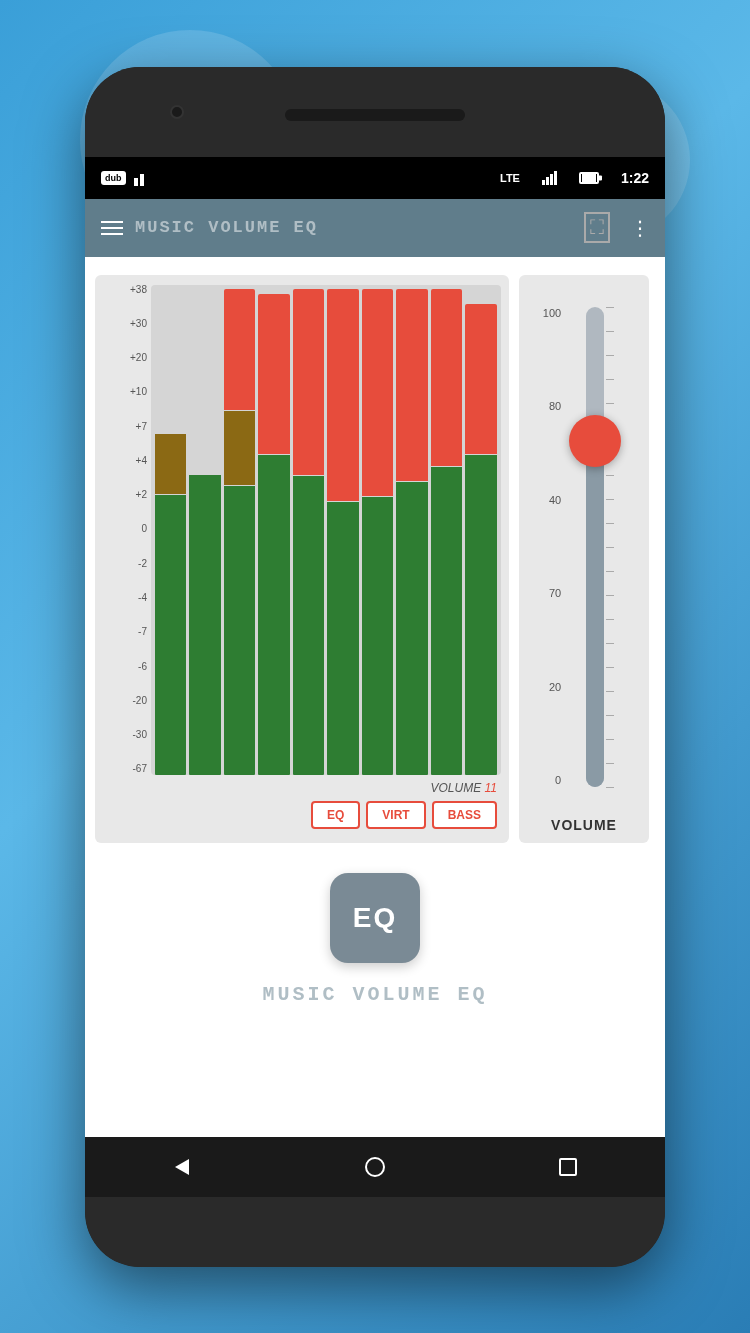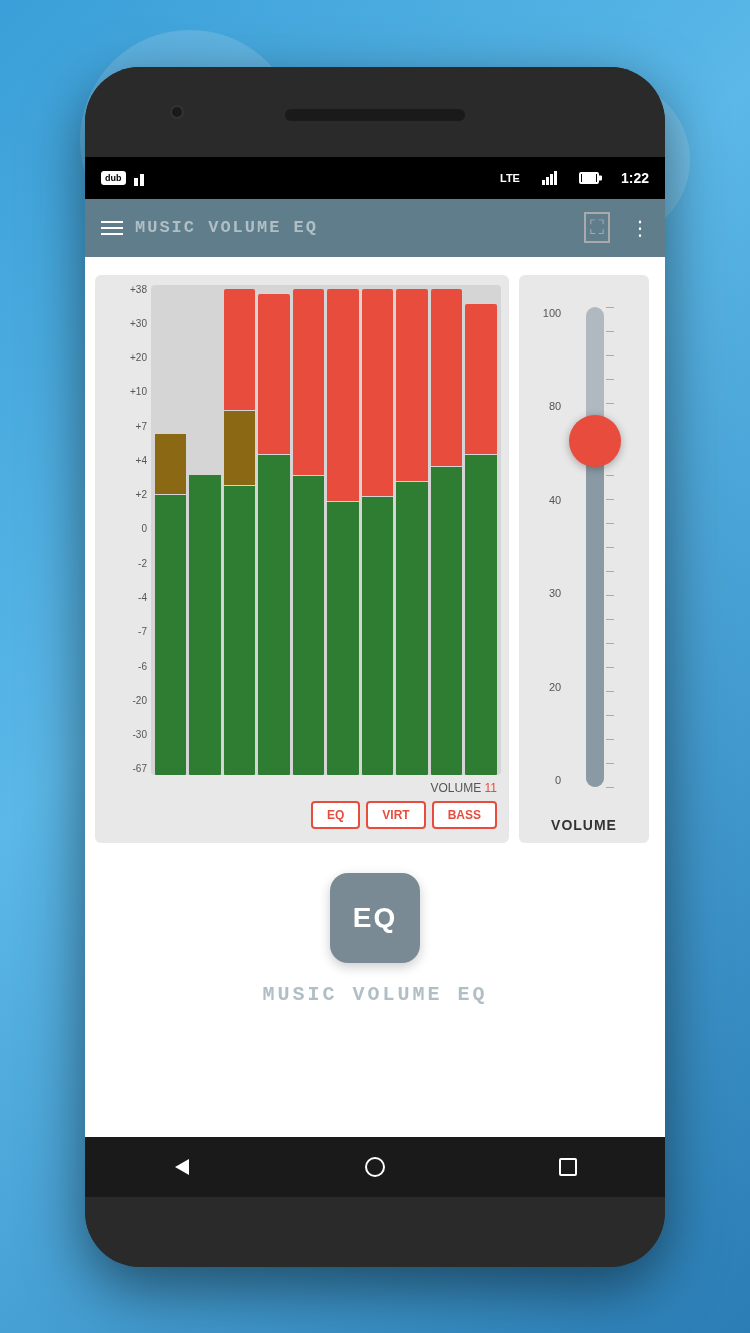--- a/index.html
+++ b/index.html
@@ -247,20 +247,21 @@
     .eq-bottom {
       display: flex;
       flex-direction: column;
       align-items: flex-end;
       padding: 6px 4px 4px 0;
       gap: 6px;
     }
     .volume-label-text {
       font-size: 12px;
       color: #555;
+      font-style: italic;
     }
     .volume-number { color: #e74c3c; }
     .eq-buttons {
       display: flex;
       gap: 6px;
     }
     .eq-btn {
       background: white;
       border: 2px solid #e74c3c;
       color: #e74c3c;
@@ -530,21 +531,21 @@
             </div>
         </div>
       </div>
 
       <div class="vol-panel">
         <div class="vol-track-container">
           <div class="vol-y-axis" id="vol-y-axis">
           <div class="vol-y-label">100</div>
               <div class="vol-y-label">80</div>
               <div class="vol-y-label">40</div>
-              <div class="vol-y-label">30</div>
+              <div class="vol-y-label">70</div>
               <div class="vol-y-label">20</div>
               <div class="vol-y-label">0</div>
             </div>
           <div class="vol-slider-area">
             <div class="vol-track">
               <div class="vol-track-inner"></div>
 
             <div style="position: absolute; left: 100%; top: 0%; width: 8px; height: 1px; background: rgb(170, 170, 170); margin-left: 2px;"></div>
                 <div style="position: absolute; left: 100%; top: 5%; width: 8px; height: 1px; background: rgb(170, 170, 170); margin-left: 2px;"></div>
                 <div style="position: absolute; left: 100%; top: 10%; width: 8px; height: 1px; background: rgb(170, 170, 170); margin-left: 2px;"></div>

